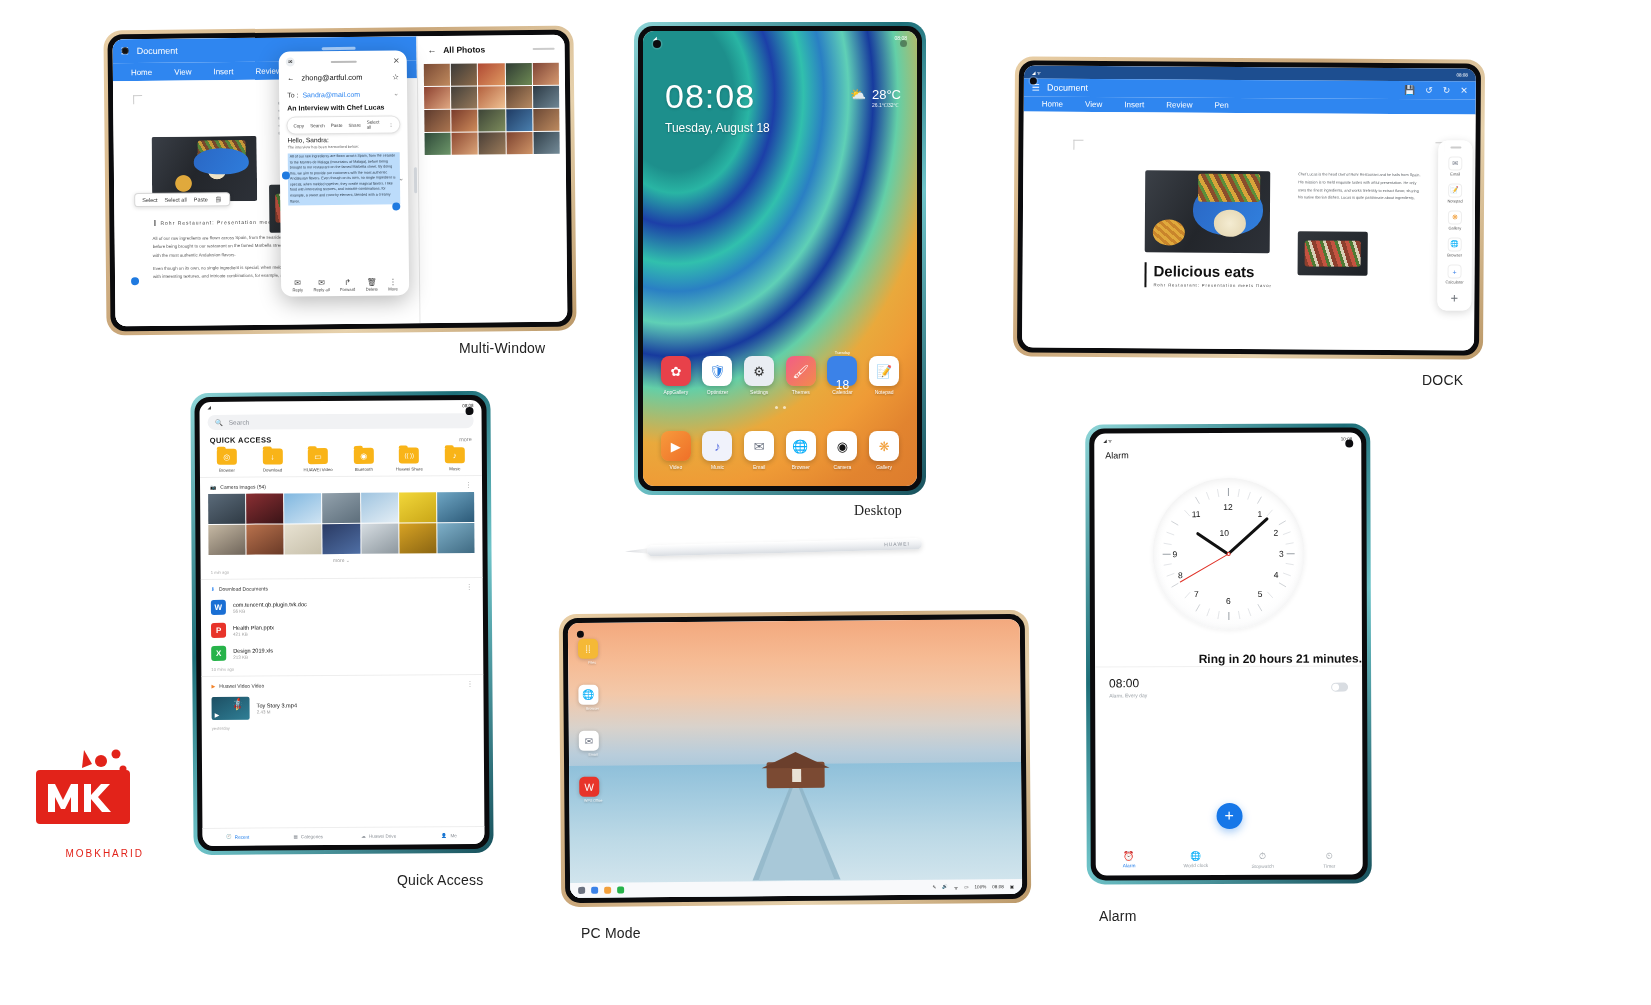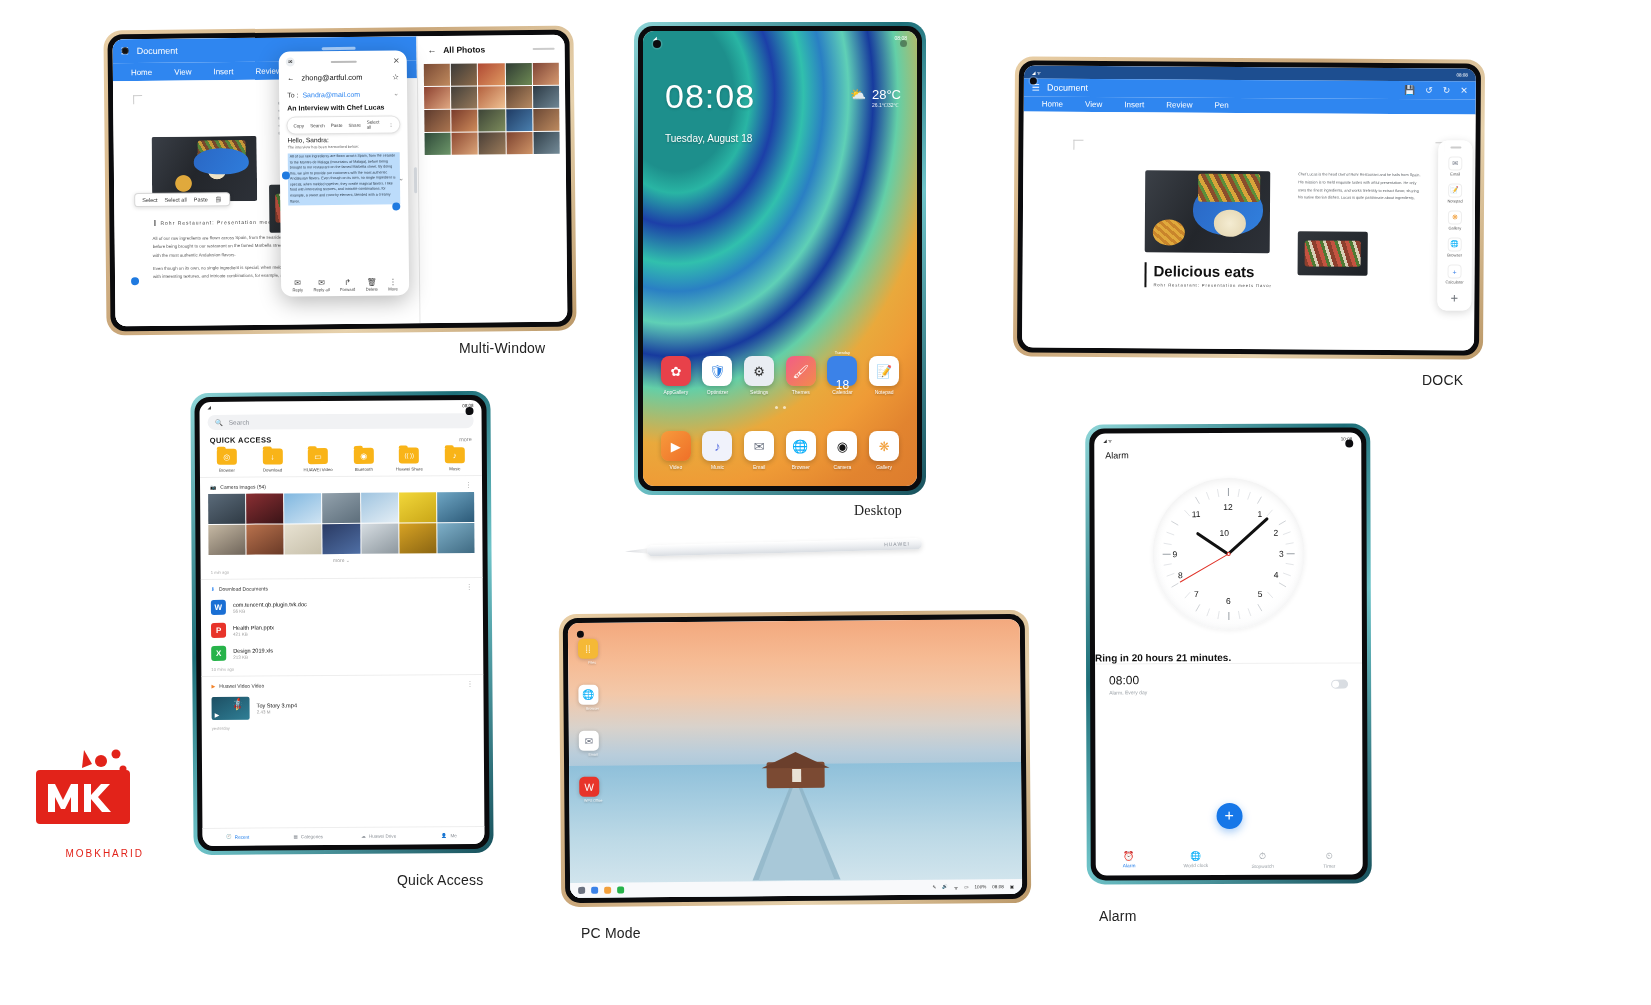--- a/index.html
+++ b/index.html
@@ -61,21 +61,21 @@
   
   #desk { left:634px; top:22px; width:292px; height:473px; }
   .wallpaper{position:absolute;inset:0;
     background:
       radial-gradient(ellipse 150% 120% at 12% 14%, #1d8f8c 0 14%, #29b5a4 18%, #1c3fa8 24%, #31c0ad 31%,
        #2a7fc4 36%, #5fd0b6 42%, #173a9e 48%, #63cfa7 54%, #e9a93c 64%, #ef9b36 72%, #e2842f 82%, #d9762c 100%);}
   .wp-status{position:absolute;top:4px;left:0;right:0;display:flex;justify-content:space-between;padding:0 10px;
     color:#fff;font-size:5px;}
   .wp-clock{position:absolute;left:22px;top:48px;color:#fff;}
   .wp-clock .t{font-size:34px;font-weight:300;letter-spacing:1px;line-height:1;text-shadow:0 1px 3px rgba(0,0,0,.2);}
-  .wp-clock .d{font-size:10px;margin-top:20px;text-shadow:0 1px 2px rgba(0,0,0,.25);}
+  .wp-clock .d{font-size:12px;margin-top:8px;text-shadow:0 1px 2px rgba(0,0,0,.25);}
   .wp-weather{position:absolute;right:16px;top:56px;color:#fff;display:flex;gap:5px;align-items:flex-start;}
   .appgrid{position:absolute;left:0;right:0;display:flex;justify-content:space-around;padding:0 12px;}
   .app{width:38px;text-align:center;}
   .app .ic{width:30px;height:30px;border-radius:8px;margin:0 auto;display:flex;align-items:center;justify-content:center;
     box-shadow:0 2px 5px rgba(0,0,0,.2);font-size:13px;color:#fff;}
   .app .lb{font-size:5px;color:#fff;margin-top:3px;text-shadow:0 1px 2px rgba(0,0,0,.35);}
   .dots{position:absolute;left:0;right:0;display:flex;gap:5px;justify-content:center;}
   .dots i{width:3px;height:3px;border-radius:50%;background:rgba(255,255,255,.65);display:block;}
 
   
@@ -138,21 +138,21 @@
   .al-status{display:flex;justify-content:space-between;padding:4px 9px 0;font-size:4.6px;color:#333;}
   .al-title{padding:7px 11px 0;font-size:9px;color:#111;}
   .clockface{width:152px;height:152px;border-radius:50%;margin:18px auto 0;position:relative;
     background:radial-gradient(circle at 50% 45%,#fff 60%,#f4f5f7 100%);
     box-shadow:0 2px 10px rgba(0,0,0,.07) inset, 0 1px 5px rgba(0,0,0,.06);}
   .num{position:absolute;font-size:8.5px;color:#111;transform:translate(-50%,-50%);}
   .hand{position:absolute;left:50%;top:50%;transform-origin:50% 100%;background:#111;border-radius:2px;}
   .hand.sec{background:#e03127;width:1.2px;}
   .pivot{position:absolute;left:50%;top:50%;width:4px;height:4px;margin:-2px 0 0 -2px;border-radius:50%;
     background:#fff;border:1.4px solid #e03127;}
-  .ring-txt{text-align:left;font-size:10px;font-weight:bold;color:#111;margin-top:22px;}
+  .ring-txt{text-align:right;font-size:12px;font-weight:bold;color:#111;margin-top:22px;}
   .al-row{display:flex;justify-content:space-between;align-items:center;padding:9px 14px;border-top:1px solid #f0f0f0;}
   .al-row .tm{font-size:12px;color:#111;}
   .al-row .sub{font-size:5px;color:#9aa0a6;margin-top:2px;}
   .sw{width:17px;height:9px;border-radius:6px;position:relative;}
   .sw i{position:absolute;top:1px;width:7px;height:7px;border-radius:50%;background:#fff;display:block;}
   .fab{position:absolute;left:50%;bottom:46px;transform:translateX(-50%);width:26px;height:26px;border-radius:50%;
     background:#1677e8;color:#fff;display:flex;align-items:center;justify-content:center;font-size:16px;
     box-shadow:0 3px 8px rgba(22,119,232,.4);}
   .al-nav{position:absolute;bottom:0;left:0;right:0;height:30px;display:flex;}
   .al-nav div{flex:1;text-align:center;font-size:4.8px;color:#9aa0a6;padding-top:6px;}

